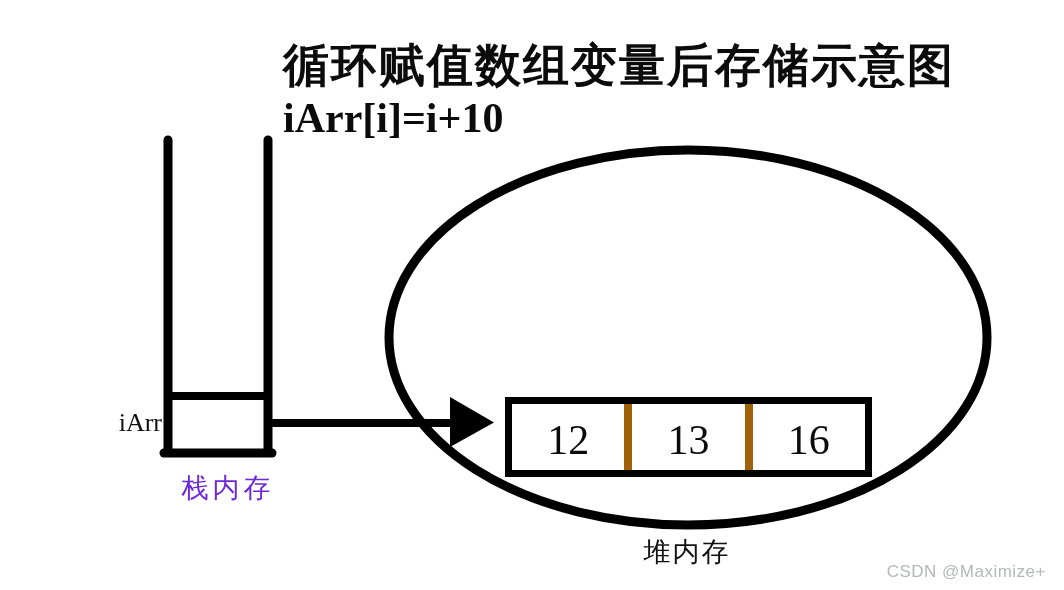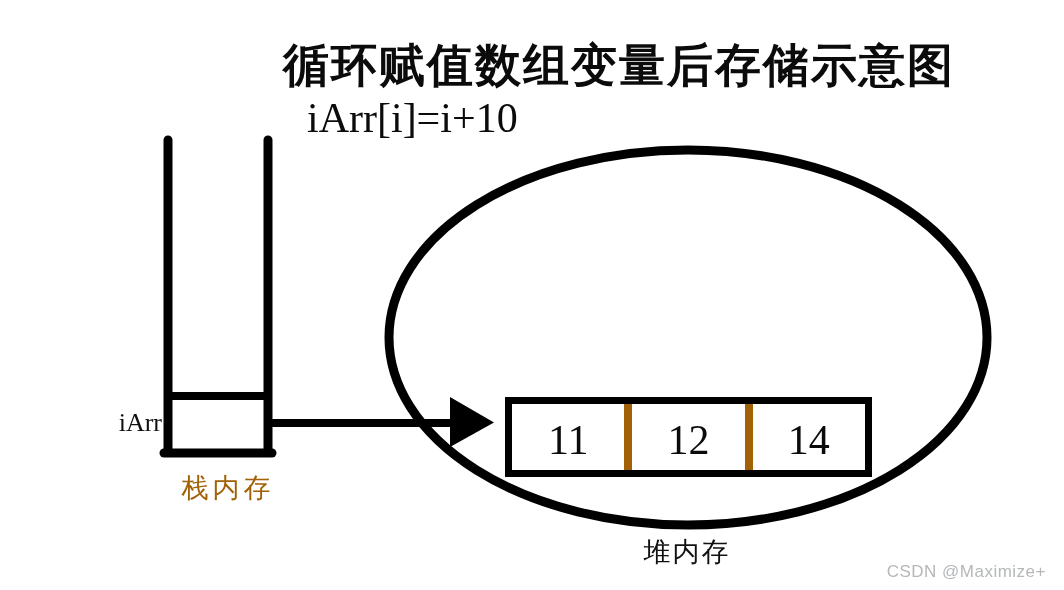--- a/index.html
+++ b/index.html
@@ -25,25 +25,24 @@
     font-size: 46px;
     font-weight: 700;
     letter-spacing: 2px;
     line-height: 58px;
     white-space: nowrap;
     color: #0b0b0b;
   }
   .title-code {
     font-family: "Liberation Serif", serif;
     font-size: 42px;
-    font-weight: 400;
+    font-weight: 700;
     line-height: 48px;
     white-space: nowrap;
     color: #0b0b0b;
-    margin-left: 24px;
   }
   svg.diagram {
     left: 0; top: 0;
     width: 1064px;
     height: 590px;
     display: block;
   }
   .var-label {
     left: 110px;
     top: 408px;
@@ -53,21 +52,21 @@
     text-align: right;
     color: #111111;
   }
   .stack-caption {
     left: 158px;
     top: 470px;
     width: 140px;
     text-align: center;
     font-size: 27px;
     letter-spacing: 4px;
-    color: #a16207;
+    color: #6d28d9;
   }
   .heap-caption {
     left: 617px;
     top: 534px;
     width: 140px;
     text-align: center;
     font-size: 27px;
     letter-spacing: 2px;
     color: #111111;
   }
@@ -125,22 +124,22 @@
 
   <div class="abs title-block">
     <div class="title-cn">循环赋值数组变量后存储示意图</div>
     <div class="title-code">iArr[i]=i+10</div>
   </div>
 
   <div class="abs var-label">iArr</div>
   <div class="abs stack-caption">栈内存</div>
 
   <div class="abs array-box">
-    <div class="array-cell">11</div>
     <div class="array-cell">12</div>
-    <div class="array-cell">14</div>
+    <div class="array-cell">13</div>
+    <div class="array-cell">16</div>
   </div>
 
   <div class="abs watermark">CSDN @Maximize+</div>
 
   <div class="abs heap-caption">堆内存</div>
 
 </div>
 
 </body></html>

